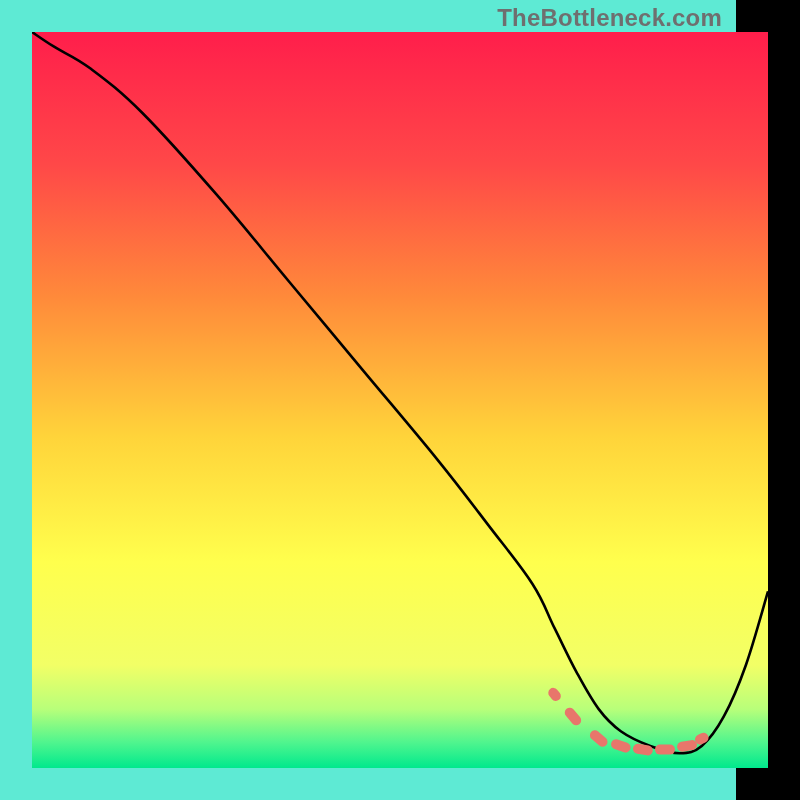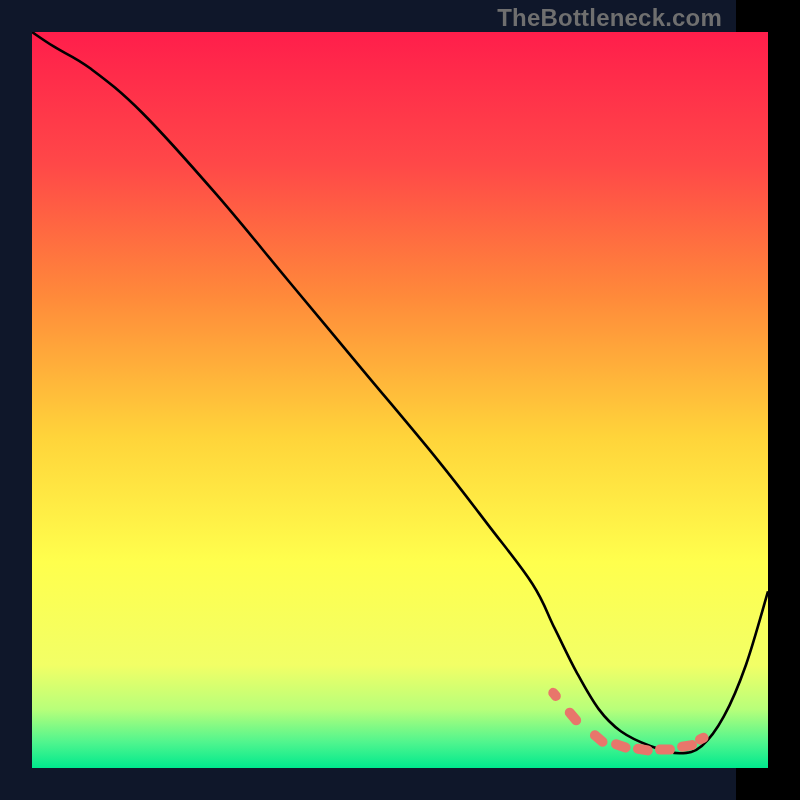--- a/index.html
+++ b/index.html
@@ -1,21 +1,21 @@
 <!DOCTYPE html>
 <html><head>
 <meta charset="utf-8">
 <style>
   * { margin: 0; padding: 0; box-sizing: border-box; }
   html, body { width: 800px; height: 800px; overflow: hidden; background: #000; }
   .frame {
     position: relative;
     width: 736px;
     height: 800px;
-    background: #0f172a;
+    background: #5eead4;
   }
   .watermark {
     position: absolute;
     top: 4px;
     right: 14px;
     font-family: Arial, Helvetica, sans-serif;
     font-size: 24px;
     font-weight: 600;
     color: #6f6f6f;
     letter-spacing: 0.2px;

